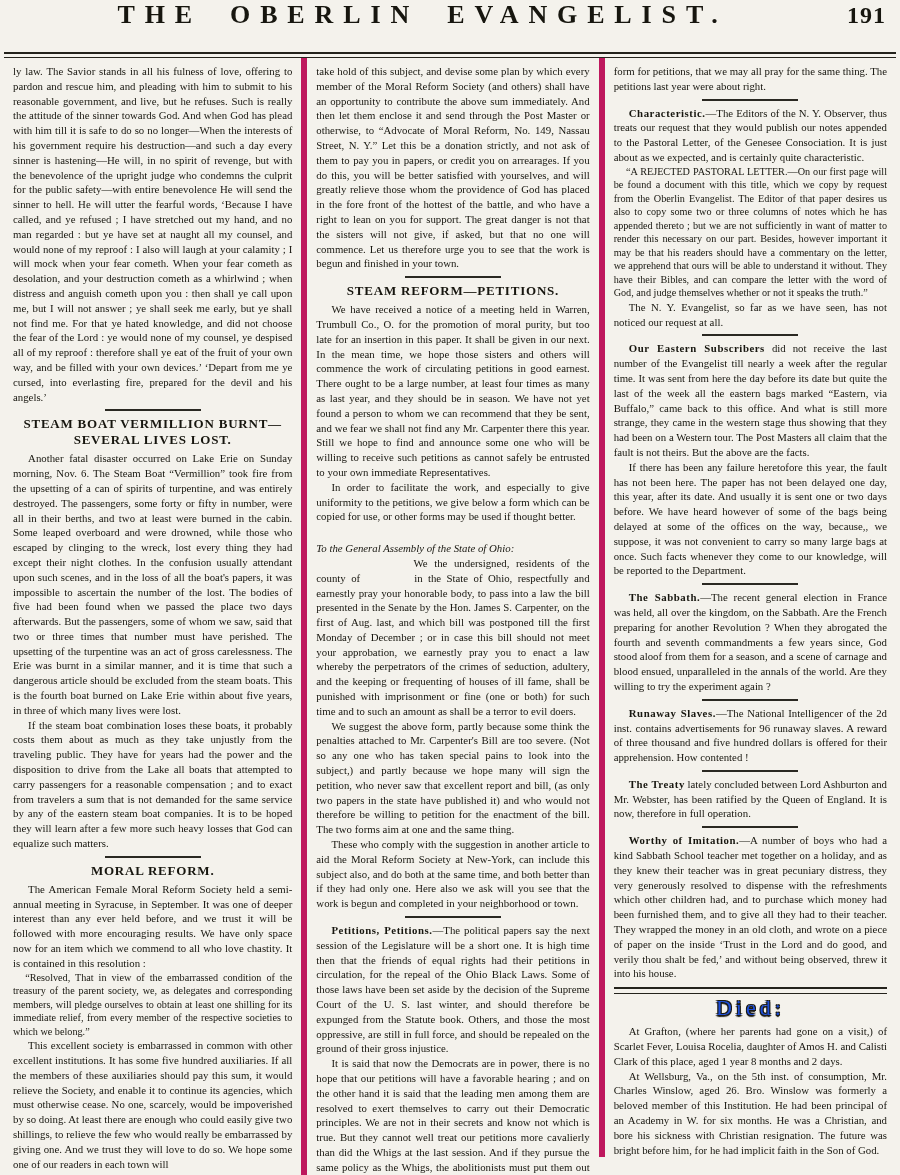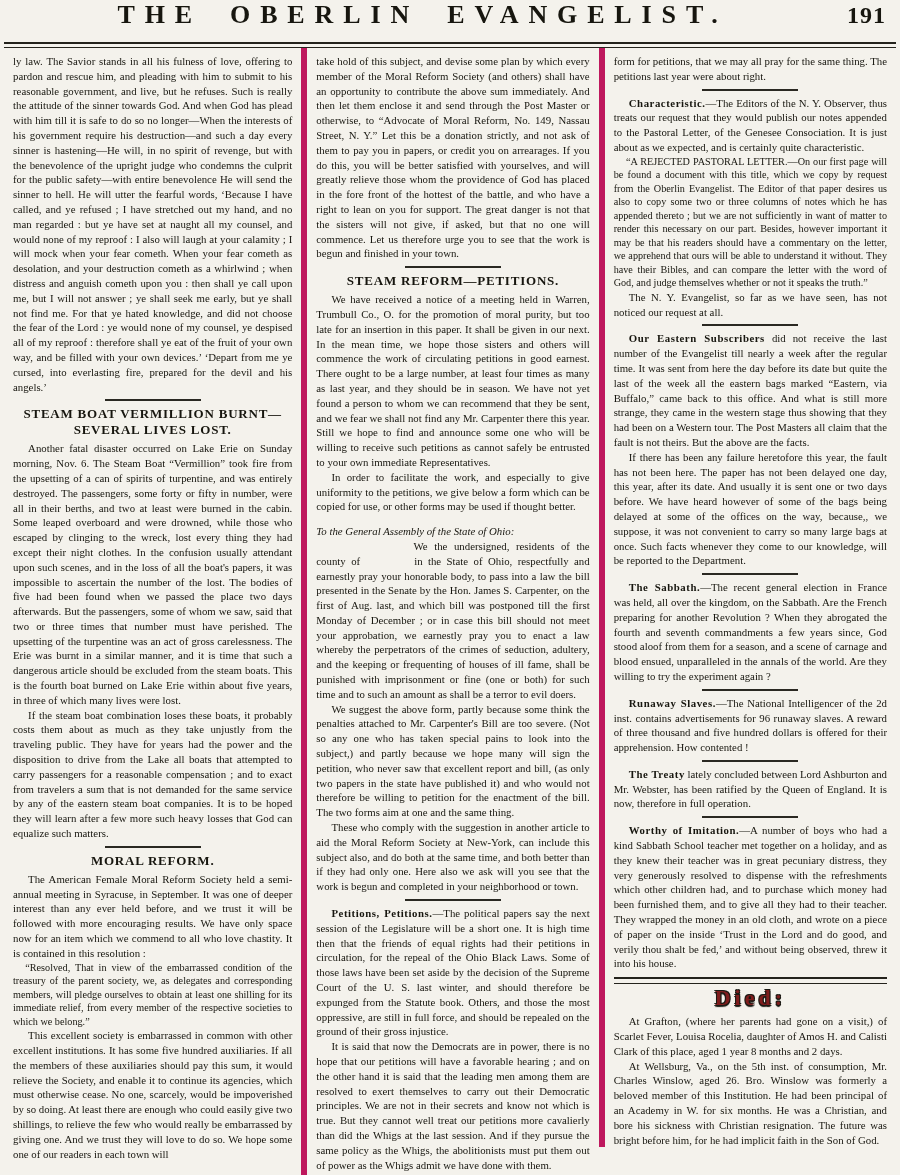--- a/index.html
+++ b/index.html
@@ -8,21 +8,21 @@
     position:relative;
     width:900px;height:1175px;
     margin:0 auto;
     background:#f4f2ec;
     color:#17160f;
     font-family:"Liberation Serif","DejaVu Serif",serif;
     overflow:hidden;
     box-sizing:border-box;
   }
   
-  .masthead{position:relative;height:30px;padding-top:8px;}
+  .masthead{position:relative;height:30px;padding-top:18px;}
   .mast-title{
     position:absolute;left:0;right:55px;top:0;
     text-align:center;
     font-size:26px;font-weight:bold;
     letter-spacing:.38em;word-spacing:.45em;
     white-space:nowrap;
   }
   .page-number{
     position:absolute;right:14px;top:2px;
     font-size:24px;font-weight:bold;letter-spacing:1px;
@@ -57,35 +57,35 @@
   .divider{
     width:96px;margin:5px auto 5px auto;
     border-top:2px solid #2a2922;
     height:0;
   }
   .quote{
     font-size:10.2px;line-height:13.5px;
     text-indent:1.2em;
   }
   .address{
-    font-style:italic;text-indent:0;margin-top:10px;
+    font-style:italic;text-indent:0;margin-top:17px;
   }
   .form-p{text-indent:9em;}
   .lead{font-weight:bold;letter-spacing:.05em;}
   
   .died-rule{
     margin:6px 0 2px 0;height:4px;
     border-top:2px solid #24231c;
     border-bottom:1px solid #24231c;
   }
   .died-heading{
     text-align:center;margin:2px 0 4px 0;
     font-size:22px;line-height:24px;
-    font-weight:bold;letter-spacing:4px;
-    color:#7f1d1d;
+    font-weight:normal;letter-spacing:4px;
+    color:#1d4ed8;
     text-shadow:
       -1px -1px 0 #1b1a14, 1px -1px 0 #1b1a14,
       -1px  1px 0 #1b1a14, 1px  1px 0 #1b1a14,
        0 2px 1px #1b1a14;
   }
 </style>
 </head>
 <body>
 
 <div class="page">

